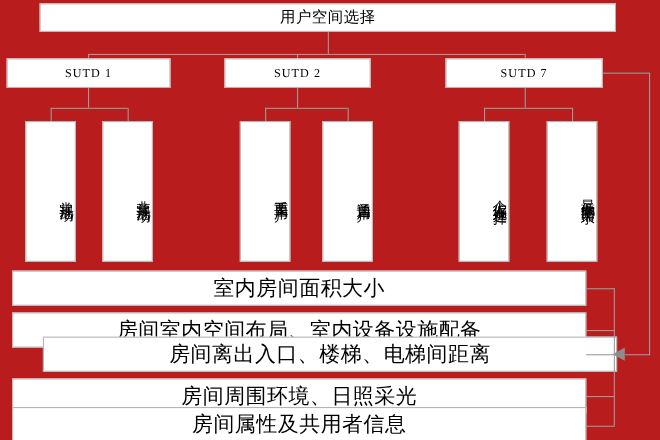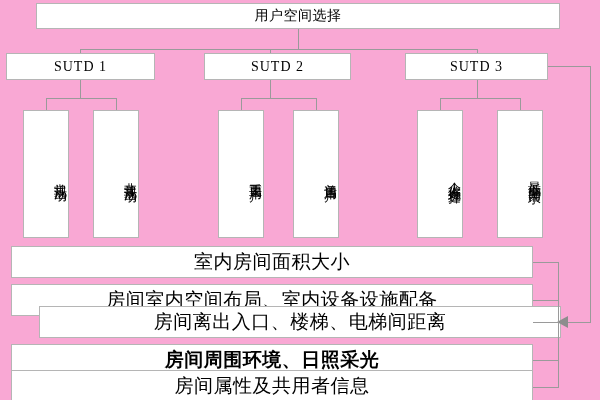--- a/index.html
+++ b/index.html
@@ -5,21 +5,21 @@
 <style>
   html, body {
     margin: 0;
     padding: 0;
     background: #ffffff;
   }
   #canvas {
     position: relative;
     width: 600px;
     height: 400px;
-    background: #f9a8d4;
+    background: #b91c1c;
     overflow: hidden;
     font-family: "Liberation Sans", "DejaVu Sans", sans-serif;
   }
 
   
   .box {
     position: absolute;
     box-sizing: border-box;
     border: 1px solid #b5b5b5;
     background: #ffffff;
@@ -38,25 +38,25 @@
     height: 26px;
     font-size: 14px;
     letter-spacing: 0.5px;
   }
 
   
   .lvl2-box {
     top: 53px;
     height: 27px;
     font-family: "Liberation Serif", "DejaVu Serif", serif;
-    font-size: 14px;
+    font-size: 11px;
     letter-spacing: 1px;
   }
   .lvl2-1 { left: 6px;   width: 149px; }
-  .lvl2-2 { left: 204px; width: 147px; }
+  .lvl2-2 { left: 204px; width: 133px; }
   .lvl2-3 { left: 405px; width: 143px; }
 
   
   .leaf-box {
     top: 110px;
     width: 46px;
     height: 128px;
     font-size: 13px;
     line-height: 15px;
     writing-mode: vertical-rl;
@@ -77,21 +77,21 @@
   .bar-box {
     left: 11px;
     width: 522px;
     height: 32px;
     font-size: 19px;
     letter-spacing: 0.5px;
   }
   .bar-0 { top: 246px; }
   .bar-1 { top: 284px; text-decoration: underline; }
   .bar-2 { top: 306px; margin-left: 28px; }
-  .bar-3 { top: 344px; font-weight: bold; }
+  .bar-3 { top: 344px; }
   .bar-4 { top: 370px; }
 
   
   .ln {
     position: absolute;
     background: #9a9a9a;
   }
   .ln-h { height: 1px; }
   .ln-v { width: 1px; }
 
@@ -114,21 +114,21 @@
   <div class="ln ln-v" style="left:298px; top:29px; height:20px;"></div>
 
   <div class="ln ln-h" style="left:80px; top:49px; width:397px;"></div>
 
   <div class="ln ln-v" style="left:80px;  top:49px; height:5px;"></div>
   <div class="ln ln-v" style="left:270px; top:49px; height:5px;"></div>
   <div class="ln ln-v" style="left:477px; top:49px; height:5px;"></div>
 
   <div class="box lvl2-box lvl2-1">SUTD 1</div>
   <div class="box lvl2-box lvl2-2">SUTD 2</div>
-  <div class="box lvl2-box lvl2-3">SUTD 3</div>
+  <div class="box lvl2-box lvl2-3">SUTD 7</div>
 
   <div class="ln ln-v" style="left:80px; top:80px; height:18px;"></div>
   <div class="ln ln-h" style="left:46px; top:98px; width:70px;"></div>
   <div class="ln ln-v" style="left:46px;  top:98px; height:12px;"></div>
   <div class="ln ln-v" style="left:116px; top:98px; height:12px;"></div>
 
   <div class="ln ln-v" style="left:270px; top:80px; height:18px;"></div>
   <div class="ln ln-h" style="left:241px; top:98px; width:75px;"></div>
   <div class="ln ln-v" style="left:241px; top:98px; height:12px;"></div>
   <div class="ln ln-v" style="left:316px; top:98px; height:12px;"></div>

